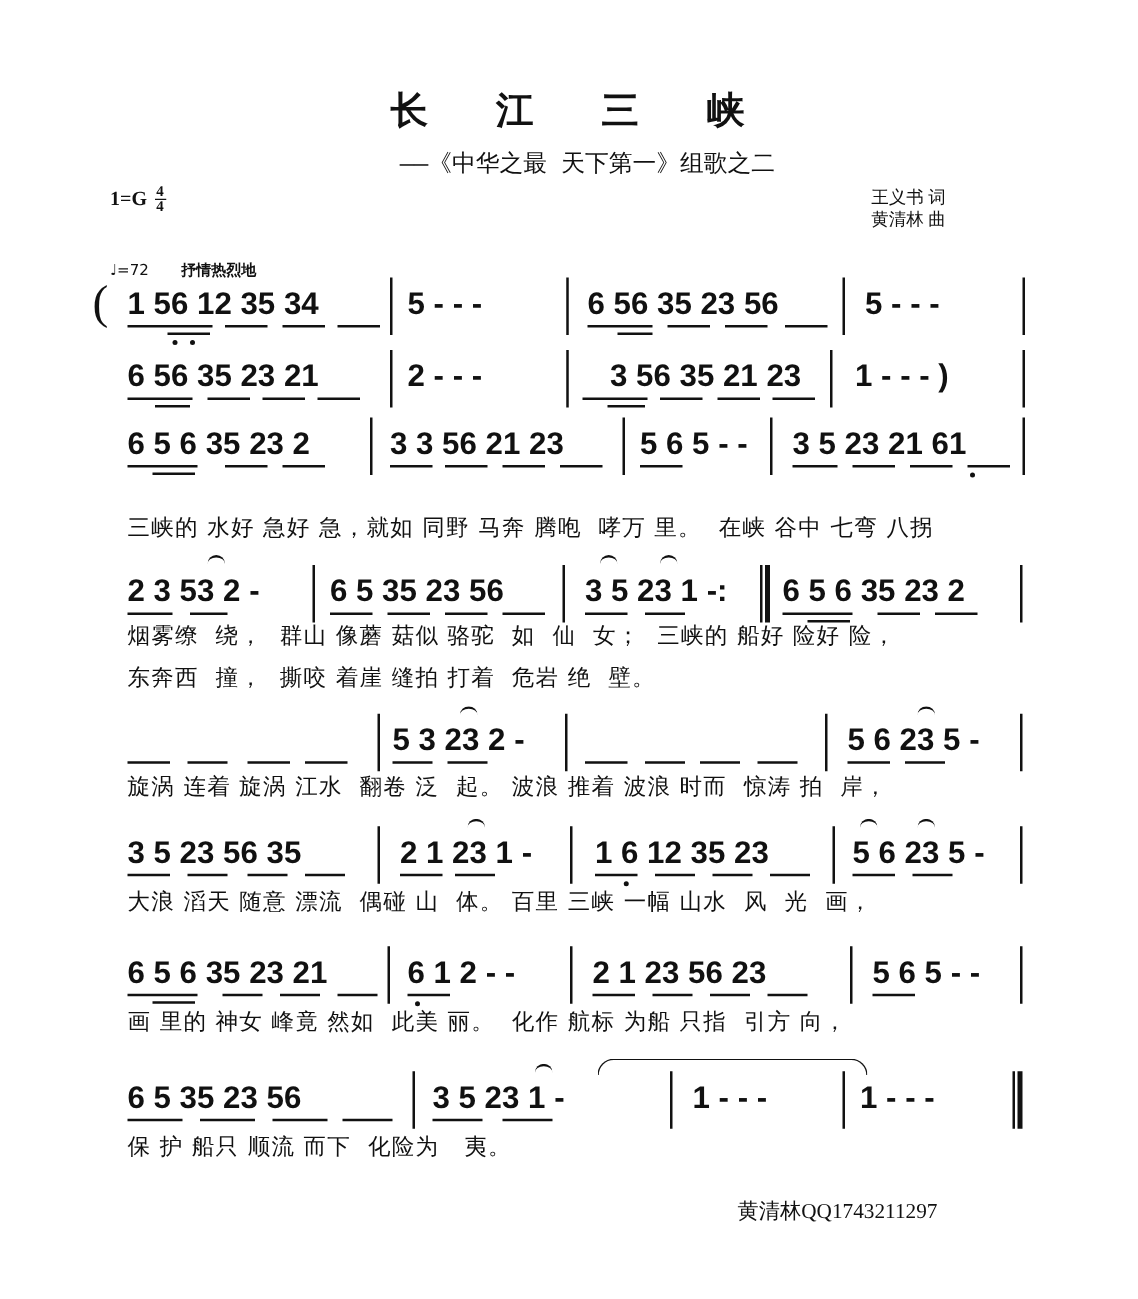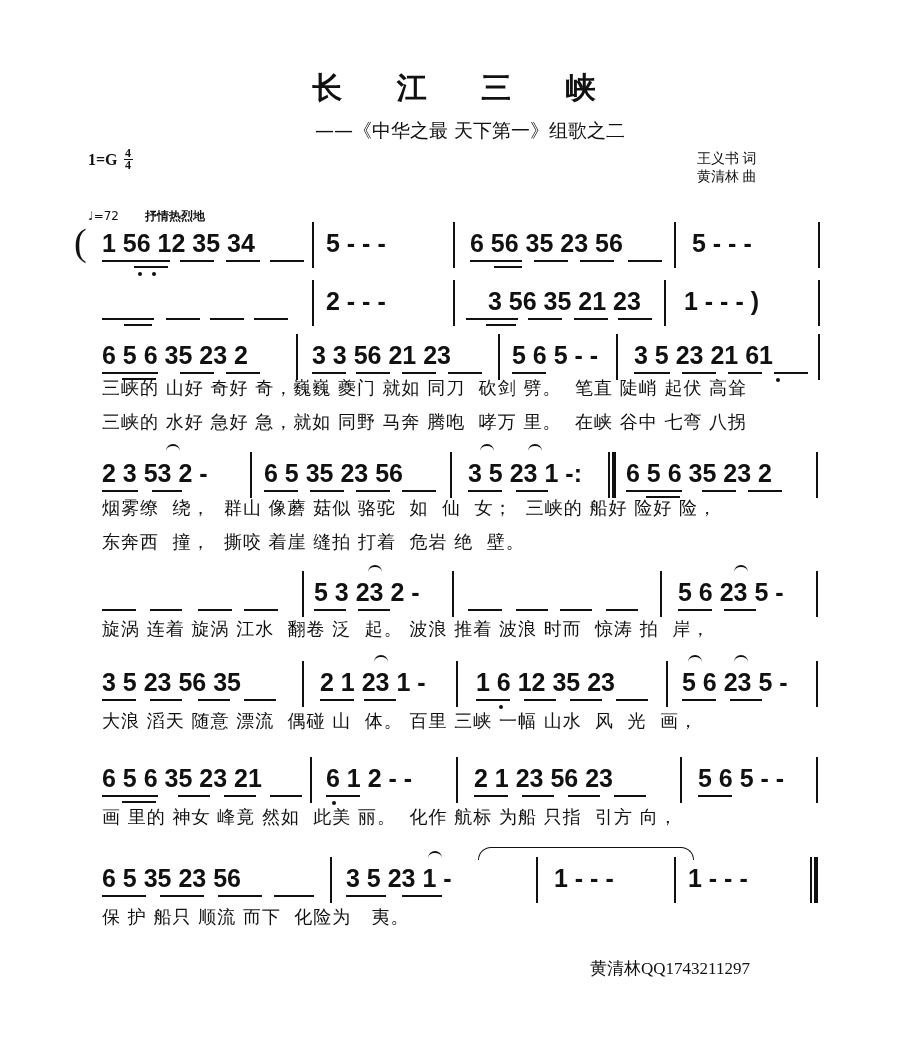--- a/index.html
+++ b/index.html
@@ -1,18 +1,18 @@
 <!DOCTYPE html>
 <html><head>
 <meta charset="utf-8">
 <style>
   html, body { margin: 0; padding: 0; background: #ffffff; }
   body { width: 910px; height: 1039px; position: relative; overflow: hidden; color: #111; font-family: "DejaVu Sans", sans-serif; }
   .title { position: absolute; top: 68px; left: 0; width: 910px; text-align: center; font-size: 30px; letter-spacing: 22px; font-weight: bold; font-family: "DejaVu Sans", sans-serif; padding-left: 20px; box-sizing: border-box; }
-  .subtitle { position: absolute; top: 118px; left: 0; width: 910px; text-align: center; font-size: 19px; padding-left: 30px; box-sizing: border-box; }
+  .subtitle { position: absolute; top: 118px; left: 0; width: 910px; text-align: center; font-size: 19px; padding-left: 30px; box-sizing: border-box; font-family: Liberation Mono, monospace; }
   .key { position: absolute; top: 148px; left: 88px; font-size: 16px; font-family: "Liberation Serif", serif; font-weight: bold; display: flex; align-items: center; gap: 6px; }
   .timesig { display: inline-flex; flex-direction: column; align-items: center; font-size: 12px; line-height: 11px; font-weight: bold; }
   .timesig .bar { width: 9px; height: 1px; background: #111; }
   .credits { position: absolute; top: 150px; left: 697px; font-size: 14px; line-height: 18px; font-family: "Liberation Serif", serif; }
   .tempo { position: absolute; top: 208px; left: 88px; font-size: 12px; }
   .tempo .expr { margin-left: 26px; font-weight: bold; }
   .row { position: absolute; left: 80px; width: 745px; height: 50px; }
   .num { position: absolute; top: 6px; font-family: "Liberation Sans", sans-serif; font-weight: bold; font-size: 25px; line-height: 30px; white-space: pre; }
   .ul1 { position: absolute; height: 2px; background: #111; }
   .ul2 { position: absolute; height: 2px; background: #111; }
@@ -67,20 +67,21 @@
   <div class="ul1" style="left:146px;top:38px;width:34px"></div>
   <div class="ul1" style="left:190px;top:38px;width:34px"></div>
   <div class="ul1" style="left:390px;top:38px;width:52px"></div>
   <div class="ul2" style="left:414px;top:44px;width:28px"></div>
   <div class="ul1" style="left:454px;top:38px;width:34px"></div>
   <div class="ul1" style="left:500px;top:38px;width:34px"></div>
   <div class="ul1" style="left:548px;top:38px;width:34px"></div>
 </div>
 
 <div class="row" style="top:280px">
+  <div class="num" style="left:22px">6 56 35 23 21</div>
   <div class="barline" style="left:232px"></div>
   <div class="num" style="left:246px">2 - - -</div>
   <div class="barline" style="left:373px"></div>
   <div class="num" style="left:408px">3 56 35 21 23</div>
   <div class="barline" style="left:584px"></div>
   <div class="num" style="left:604px">1 - - - )</div>
   <div class="barline" style="left:738px"></div>
   <div class="ul1" style="left:22px;top:38px;width:52px"></div>
   <div class="ul2" style="left:44px;top:44px;width:28px"></div>
   <div class="ul1" style="left:86px;top:38px;width:34px"></div>
@@ -109,21 +110,20 @@
   <div class="ul1" style="left:232px;top:38px;width:34px"></div>
   <div class="ul1" style="left:276px;top:38px;width:34px"></div>
   <div class="ul1" style="left:322px;top:38px;width:34px"></div>
   <div class="ul1" style="left:368px;top:38px;width:34px"></div>
   <div class="ul1" style="left:432px;top:38px;width:34px"></div>
   <div class="ul1" style="left:554px;top:38px;width:36px"></div>
   <div class="ul1" style="left:602px;top:38px;width:34px"></div>
   <div class="ul1" style="left:648px;top:38px;width:34px"></div>
   <div class="ul1" style="left:694px;top:38px;width:34px"></div>
   <div class="dot" style="left:696px;top:44px"></div>
-  <div class="lyr" style="left:22px;top:42px">三峡的 山好 奇好 奇，巍巍 夔门 就如 同刀  砍剑 劈。  笔直 陡峭 起伏 高耸</div>
   <div class="lyr" style="left:22px;top:76px">三峡的 水好 急好 急，就如 同野 马奔 腾咆  哮万 里。  在峡 谷中 七弯 八拐</div>
 </div>
 
 <div class="row" style="top:452px">
   <div class="num" style="left:22px">2 3 53 2 -</div>
   <div class="barline" style="left:170px"></div>
   <div class="num" style="left:184px">6 5 35 23 56</div>
   <div class="barline" style="left:370px"></div>
   <div class="num" style="left:388px">3 5 23 1 -:</div>
   <div class="dbl" style="left:528px"></div>

